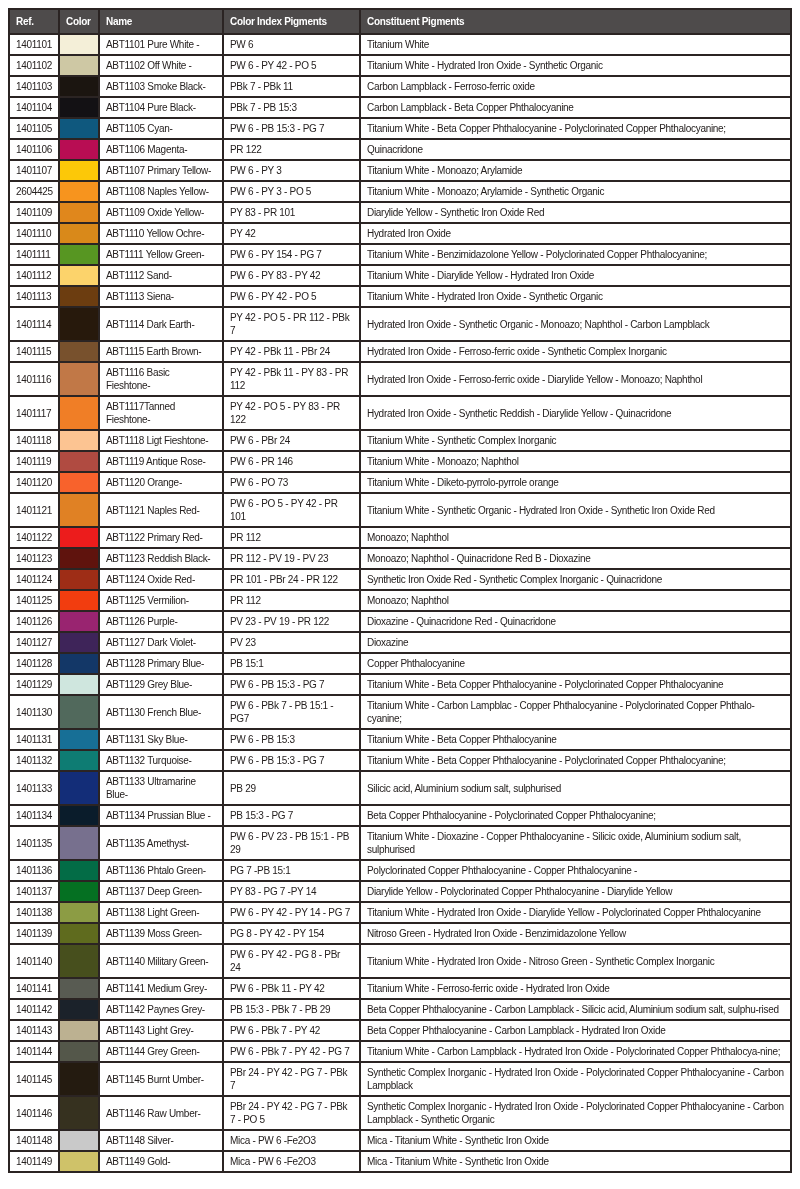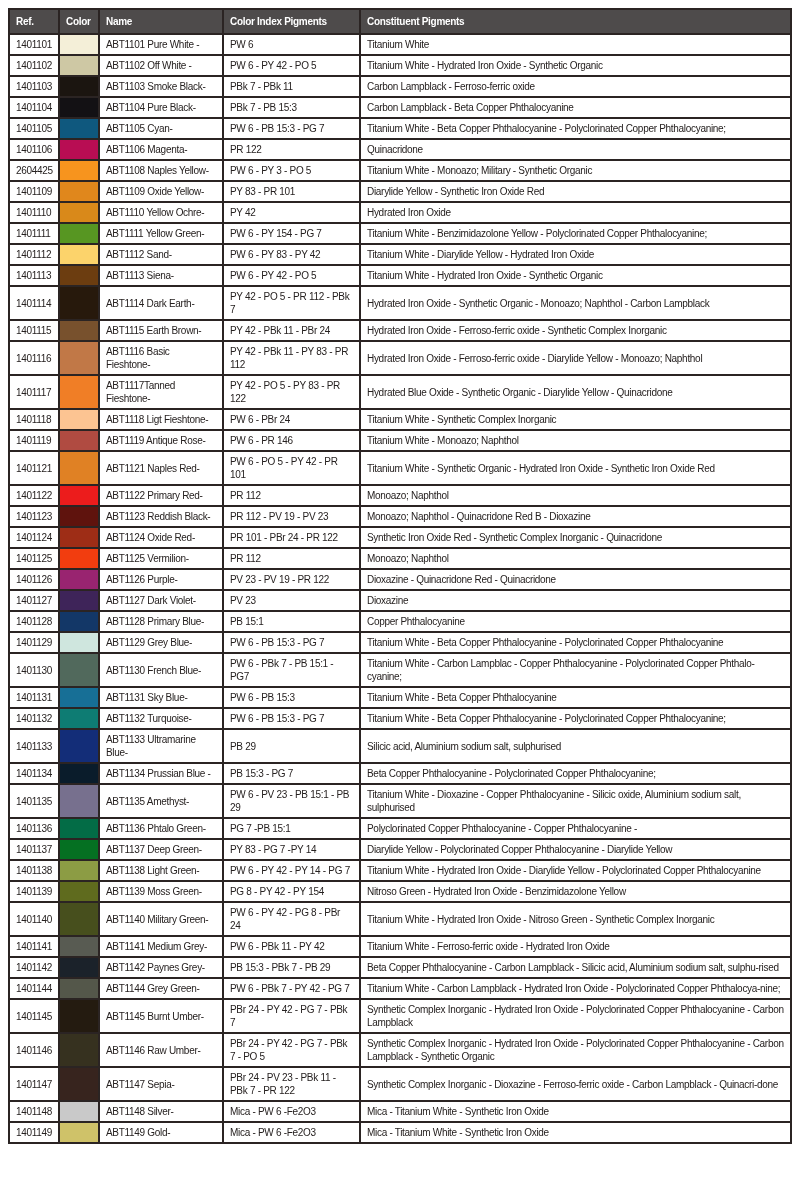--- a/index.html
+++ b/index.html
@@ -105,25 +105,32 @@
     <td>Titanium White - Beta Copper Phthalocyanine - Polyclorinated Copper Phthalocyanine;</td>
   </tr>
         <tr>
     <td>1401106</td>
     <td class="swatch-td" style="background: rgb(184, 13, 83);"></td>
     <td>ABT1106 Magenta-</td>
     <td>PR 122</td>
     <td>Quinacridone</td>
   </tr>
         <tr>
+    <td>1401107</td>
+    <td class="swatch-td" style="background: rgb(252, 200, 8);"></td>
+    <td>ABT1107 Primary Tellow-</td>
+    <td>PW 6 - PY 3</td>
+    <td>Titanium White - Monoazo; Arylamide</td>
+  </tr>
+        <tr>
     <td>2604425</td>
     <td class="swatch-td" style="background: rgb(247, 148, 30);"></td>
     <td>ABT1108 Naples Yellow-</td>
     <td>PW 6 - PY 3 - PO 5</td>
-    <td>Titanium White - Monoazo; Military - Synthetic Organic</td>
+    <td>Titanium White - Monoazo; Arylamide - Synthetic Organic</td>
   </tr>
         <tr>
     <td>1401109</td>
     <td class="swatch-td" style="background: rgb(224, 135, 28);"></td>
     <td>ABT1109 Oxide Yellow-</td>
     <td>PY 83 - PR 101</td>
     <td>Diarylide Yellow - Synthetic Iron Oxide Red</td>
   </tr>
         <tr>
     <td>1401110</td>
@@ -172,37 +179,44 @@
     <td class="swatch-td" style="background: rgb(193, 120, 71);"></td>
     <td>ABT1116 Basic Fieshtone-</td>
     <td>PY 42 - PBk 11 - PY 83 - PR 112</td>
     <td>Hydrated Iron Oxide - Ferroso-ferric oxide - Diarylide Yellow - Monoazo; Naphthol</td>
   </tr>
         <tr>
     <td>1401117</td>
     <td class="swatch-td" style="background: rgb(240, 126, 38);"></td>
     <td>ABT1117Tanned Fieshtone-</td>
     <td>PY 42 - PO 5 - PY 83 - PR 122</td>
-    <td>Hydrated Blue Oxide - Synthetic Organic - Diarylide Yellow - Quinacridone</td>
+    <td>Hydrated Iron Oxide - Synthetic Reddish - Diarylide Yellow - Quinacridone</td>
   </tr>
         <tr>
     <td>1401118</td>
     <td class="swatch-td" style="background: rgb(252, 196, 146);"></td>
     <td>ABT1118 Ligt Fieshtone-</td>
     <td>PW 6 - PBr 24</td>
     <td>Titanium White - Synthetic Complex Inorganic</td>
   </tr>
         <tr>
     <td>1401119</td>
     <td class="swatch-td" style="background: rgb(176, 75, 65);"></td>
     <td>ABT1119 Antique Rose-</td>
     <td>PW 6 - PR 146</td>
     <td>Titanium White - Monoazo; Naphthol</td>
   </tr>
         <tr>
+    <td>1401120</td>
+    <td class="swatch-td" style="background: rgb(248, 98, 44);"></td>
+    <td>ABT1120 Orange-</td>
+    <td>PW 6 - PO 73</td>
+    <td>Titanium White - Diketo-pyrrolo-pyrrole orange</td>
+  </tr>
+        <tr>
     <td>1401121</td>
     <td class="swatch-td" style="background: rgb(224, 129, 36);"></td>
     <td>ABT1121 Naples Red-</td>
     <td>PW 6 - PO 5 - PY 42 - PR 101</td>
     <td>Titanium White - Synthetic Organic - Hydrated Iron Oxide - Synthetic Iron Oxide Red</td>
   </tr>
         <tr>
     <td>1401122</td>
     <td class="swatch-td" style="background: rgb(236, 28, 28);"></td>
     <td>ABT1122 Primary Red-</td>
@@ -343,20 +357,27 @@
     <td>Titanium White - Ferroso-ferric oxide - Hydrated Iron Oxide</td>
   </tr>
         <tr>
     <td>1401142</td>
     <td class="swatch-td" style="background: rgb(27, 34, 42);"></td>
     <td>ABT1142 Paynes Grey-</td>
     <td>PB 15:3 - PBk 7 - PB 29</td>
     <td>Beta Copper Phthalocyanine - Carbon Lampblack - Silicic acid, Aluminium sodium salt, sulphu-rised</td>
   </tr>
         <tr>
+    <td>1401143</td>
+    <td class="swatch-td" style="background: rgb(188, 177, 145);"></td>
+    <td>ABT1143 Light Grey-</td>
+    <td>PW 6 - PBk 7 - PY 42</td>
+    <td>Beta Copper Phthalocyanine - Carbon Lampblack - Hydrated Iron Oxide</td>
+  </tr>
+        <tr>
     <td>1401144</td>
     <td class="swatch-td" style="background: rgb(84, 87, 74);"></td>
     <td>ABT1144 Grey Green-</td>
     <td>PW 6 - PBk 7 - PY 42 - PG 7</td>
     <td>Titanium White - Carbon Lampblack - Hydrated Iron Oxide - Polyclorinated Copper Phthalocya-nine;</td>
   </tr>
         <tr>
     <td>1401145</td>
     <td class="swatch-td" style="background: rgb(36, 27, 16);"></td>
     <td>ABT1145 Burnt Umber-</td>
@@ -364,27 +385,20 @@
     <td>Synthetic Complex Inorganic - Hydrated Iron Oxide - Polyclorinated Copper Phthalocyanine - Carbon Lampblack</td>
   </tr>
         <tr>
     <td>1401146</td>
     <td class="swatch-td" style="background: rgb(54, 49, 31);"></td>
     <td>ABT1146 Raw Umber-</td>
     <td>PBr 24 - PY 42 - PG 7 - PBk 7 - PO 5</td>
     <td>Synthetic Complex Inorganic - Hydrated Iron Oxide - Polyclorinated Copper Phthalocyanine - Carbon Lampblack - Synthetic Organic</td>
   </tr>
         <tr>
-    <td>1401147</td>
-    <td class="swatch-td" style="background: rgb(55, 36, 30);"></td>
-    <td>ABT1147 Sepia-</td>
-    <td>PBr 24 - PV 23 - PBk 11 - PBk 7 - PR 122</td>
-    <td>Synthetic Complex Inorganic - Dioxazine - Ferroso-ferric oxide - Carbon Lampblack - Quinacri-done</td>
-  </tr>
-        <tr>
     <td>1401148</td>
     <td class="swatch-td" style="background: rgb(201, 201, 201);"></td>
     <td>ABT1148 Silver-</td>
     <td>Mica - PW 6 -Fe2O3</td>
     <td>Mica - Titanium White - Synthetic Iron Oxide</td>
   </tr>
         <tr>
     <td>1401149</td>
     <td class="swatch-td" style="background: rgb(207, 194, 105);"></td>
     <td>ABT1149 Gold-</td>

